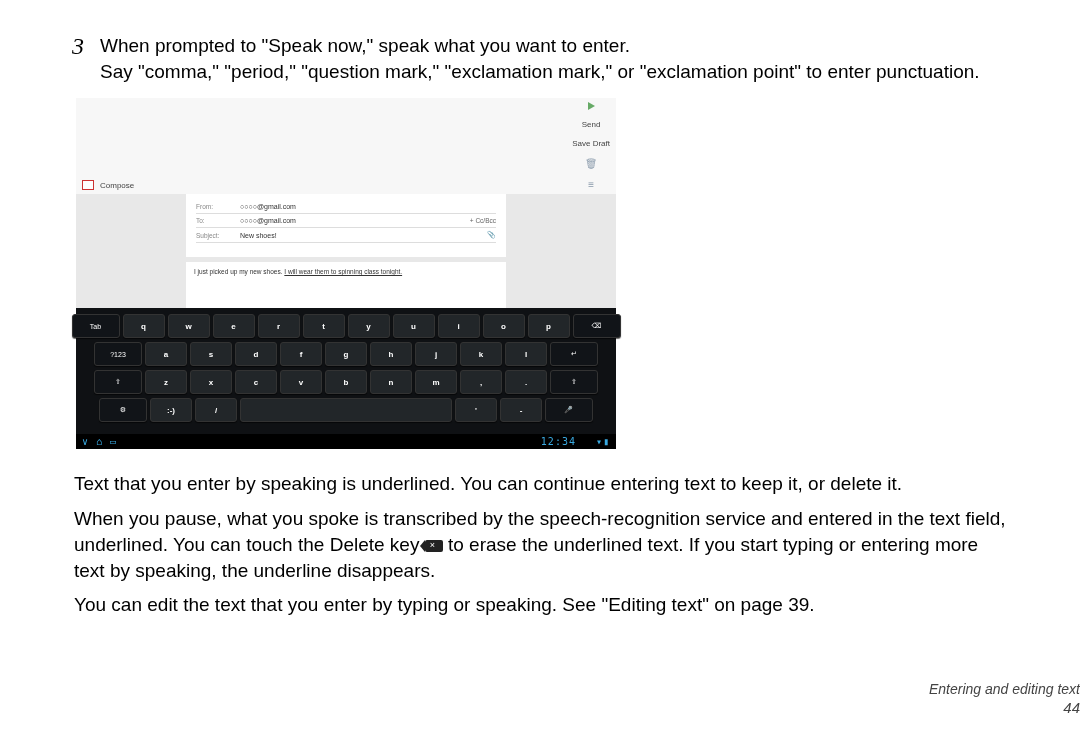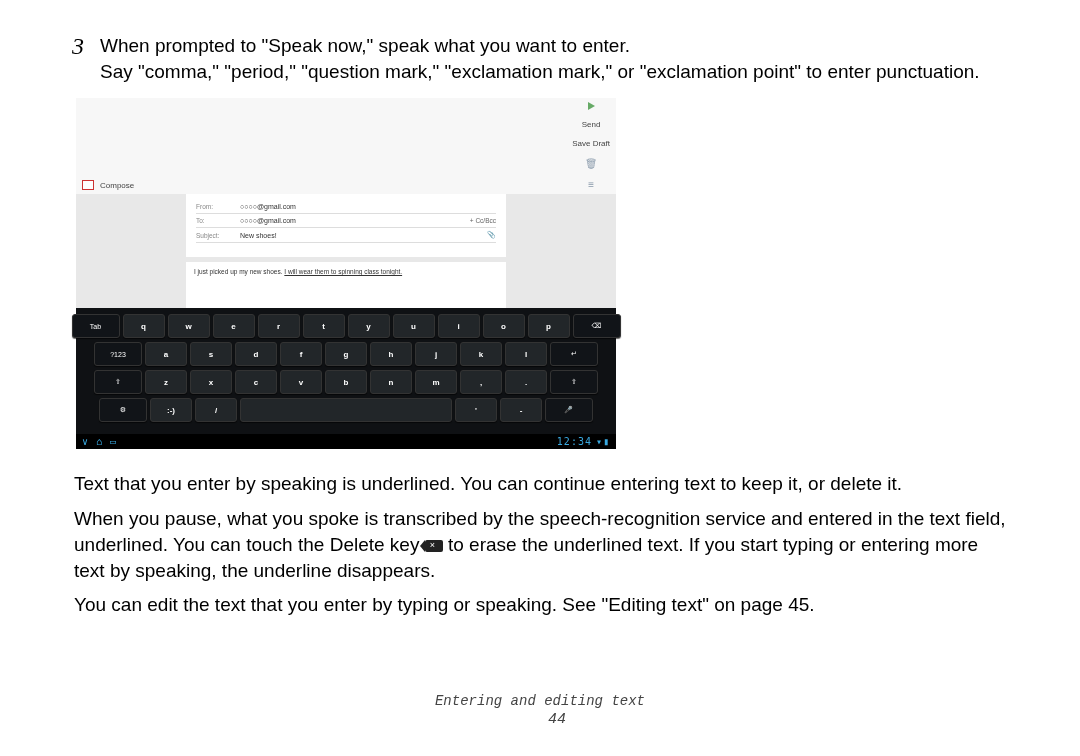--- a/index.html
+++ b/index.html
@@ -92,43 +92,43 @@
     box-shadow: 0 1px 1px rgba(0,0,0,.6);
   }
   .key.kwide { flex:0 0 46px; font-size:7px; font-weight:normal;}
   .key.kdark { background:#111418; }
   .key.kspace { flex:0 0 210px; }
   .sysbar {
     background:#000; color:#3aa9e0; font-size:10px; padding:2px 6px;
     display:flex; align-items:center; gap:8px;
     font-family: monospace;
   }
-  .sysbar .time { margin-left:auto; letter-spacing:1px; display:flex; align-items:flex-end; gap:4px;}
+  .sysbar .time { margin-left:auto; letter-spacing:1px; display:flex; align-items:flex-end; gap:20px;}
   .sys-icn { color:#3aa9e0; }
 
   .para-block {
     margin-top: 22px;
     font-size: 19px;
     line-height: 1.38;
     padding-left: 2px;
   }
   .para-block p { margin: 0 0 8px 0; }
   .del-key {
     display:inline-block; width:18px; height:12px; background:#222; position:relative; vertical-align:-1px; border-radius:2px;
   }
   .del-key:before{
     content:"";position:absolute;left:-5px;top:0;width:0;height:0;
     border-top:6px solid transparent;border-bottom:6px solid transparent;border-right:5px solid #222;
   }
   .del-key:after{
     content:"×";color:#fff;font-size:9px;position:absolute;left:5px;top:-1px;
   }
   .footer {
-    position:absolute; bottom:28px; left:0; right:0; text-align:center;
-    font-style:italic; font-family: Liberation Mono, monospace; font-size:14px; color:#444;
+    position:absolute; bottom:40px; left:0; right:0; text-align:right;
+    font-style:italic; font-family: Liberation Sans, sans-serif; font-size:14px; color:#444;
   }
   .footer .pn { font-style:italic; font-size:15px; margin-top:2px;padding-left:34px;}
 </style>
 </head>
 <body>
 
 <div class="step">
   <div class="step-num">3</div>
   <div class="step-body">
     <span>When prompted to "Speak now," speak what you want to enter.</span><br>
@@ -232,19 +232,19 @@
       </span>
     </div>
   </div>
 </div>
 
 <div class="para-block">
   <p>Text that you enter by speaking is underlined. You can continue entering text to keep it, or delete it.</p>
   <p>
     <span>When you pause, what you spoke is transcribed by the speech-recognition service and entered in the text field, underlined. You can touch the Delete key </span><span class="del-key"></span><span> to erase the underlined text. If you start typing or entering more text by speaking, the underline disappears.</span>
   </p>
-  <p>You can edit the text that you enter by typing or speaking. See "Editing text" on page 45.</p>
+  <p>You can edit the text that you enter by typing or speaking. See "Editing text" on page 39.</p>
 </div>
 
 <div class="footer">
   <div>Entering and editing text</div>
   <div class="pn">44</div>
 </div>
 
 </body></html>

